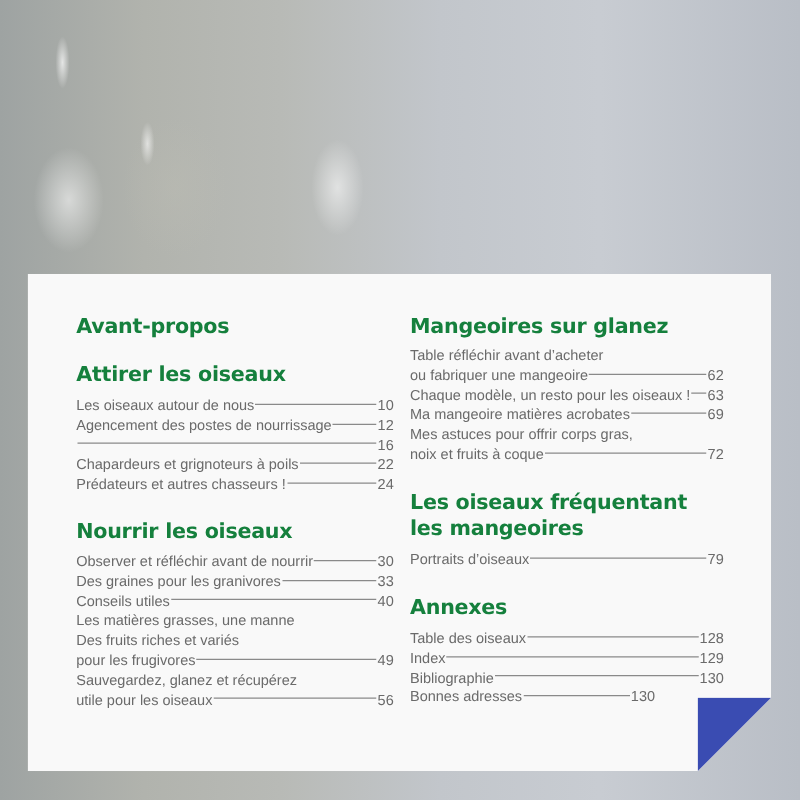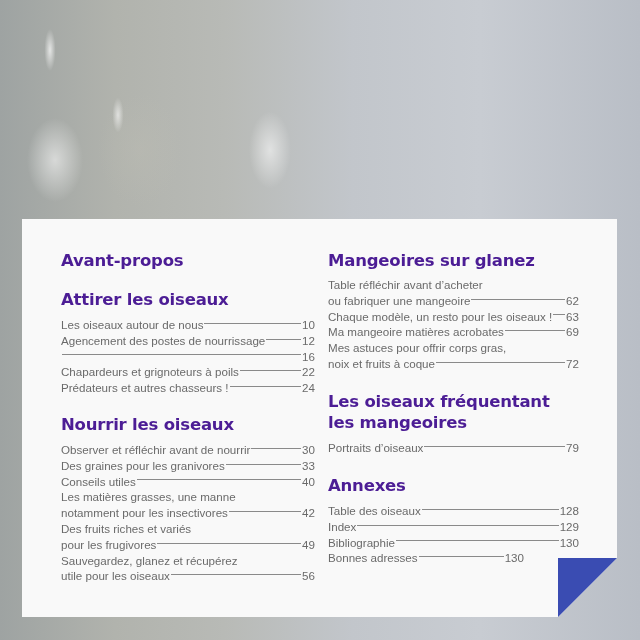--- a/index.html
+++ b/index.html
@@ -22,21 +22,21 @@
   }
   .fold {
     position:absolute; left:558px; top:558px; width:59px; height:59px;
     background:#3a4cb2;
     clip-path: polygon(0 0, 100% 0, 0 100%);
   }
   .col { position:absolute; top:0; }
   .col.left { left:39px; width:254px; }
   .col.right { left:306px; width:251px; }
   h2 {
-    margin:0; color:#4c1d95; font-weight:bold; font-size:16.5px; line-height:21px;
+    margin:0; color:#15803d; font-weight:bold; font-size:16.5px; line-height:21px;
     font-family: "DejaVu Sans", sans-serif; letter-spacing:-0.2px;
     position:absolute; left:0;
   }
   .entries { position:absolute; left:0; width:100%; }
   .entry { font-size:11.6px; color:#6a6a6a; line-height:15.8px; }
   .entry .line { display:flex; align-items:center; }
   .entry .t { white-space:nowrap; }
   .entry .dots { flex:1; border-bottom:1px solid #8a8a8a; margin:0 1px 3px 1px; min-width:4px; }
   .entry .p { white-space:nowrap; }
 </style>
@@ -104,25 +104,20 @@
         </div>
       <div class="entry">
           <div class="line">
             <span class="t">Conseils utiles</span>
             <span class="dots"></span>
             <span class="p">40</span>
           </div>
         </div>
       <div class="entry">
           <div>Les matières grasses, une manne</div>
-          <div class="line">
-            <span class="t">notamment pour les insectivores</span>
-            <span class="dots"></span>
-            <span class="p">42</span>
-          </div>
         </div>
       <div class="entry">
           <div>Des fruits riches et variés</div>
           <div class="line">
             <span class="t">pour les frugivores</span>
             <span class="dots"></span>
             <span class="p">49</span>
           </div>
         </div>
       <div class="entry">

